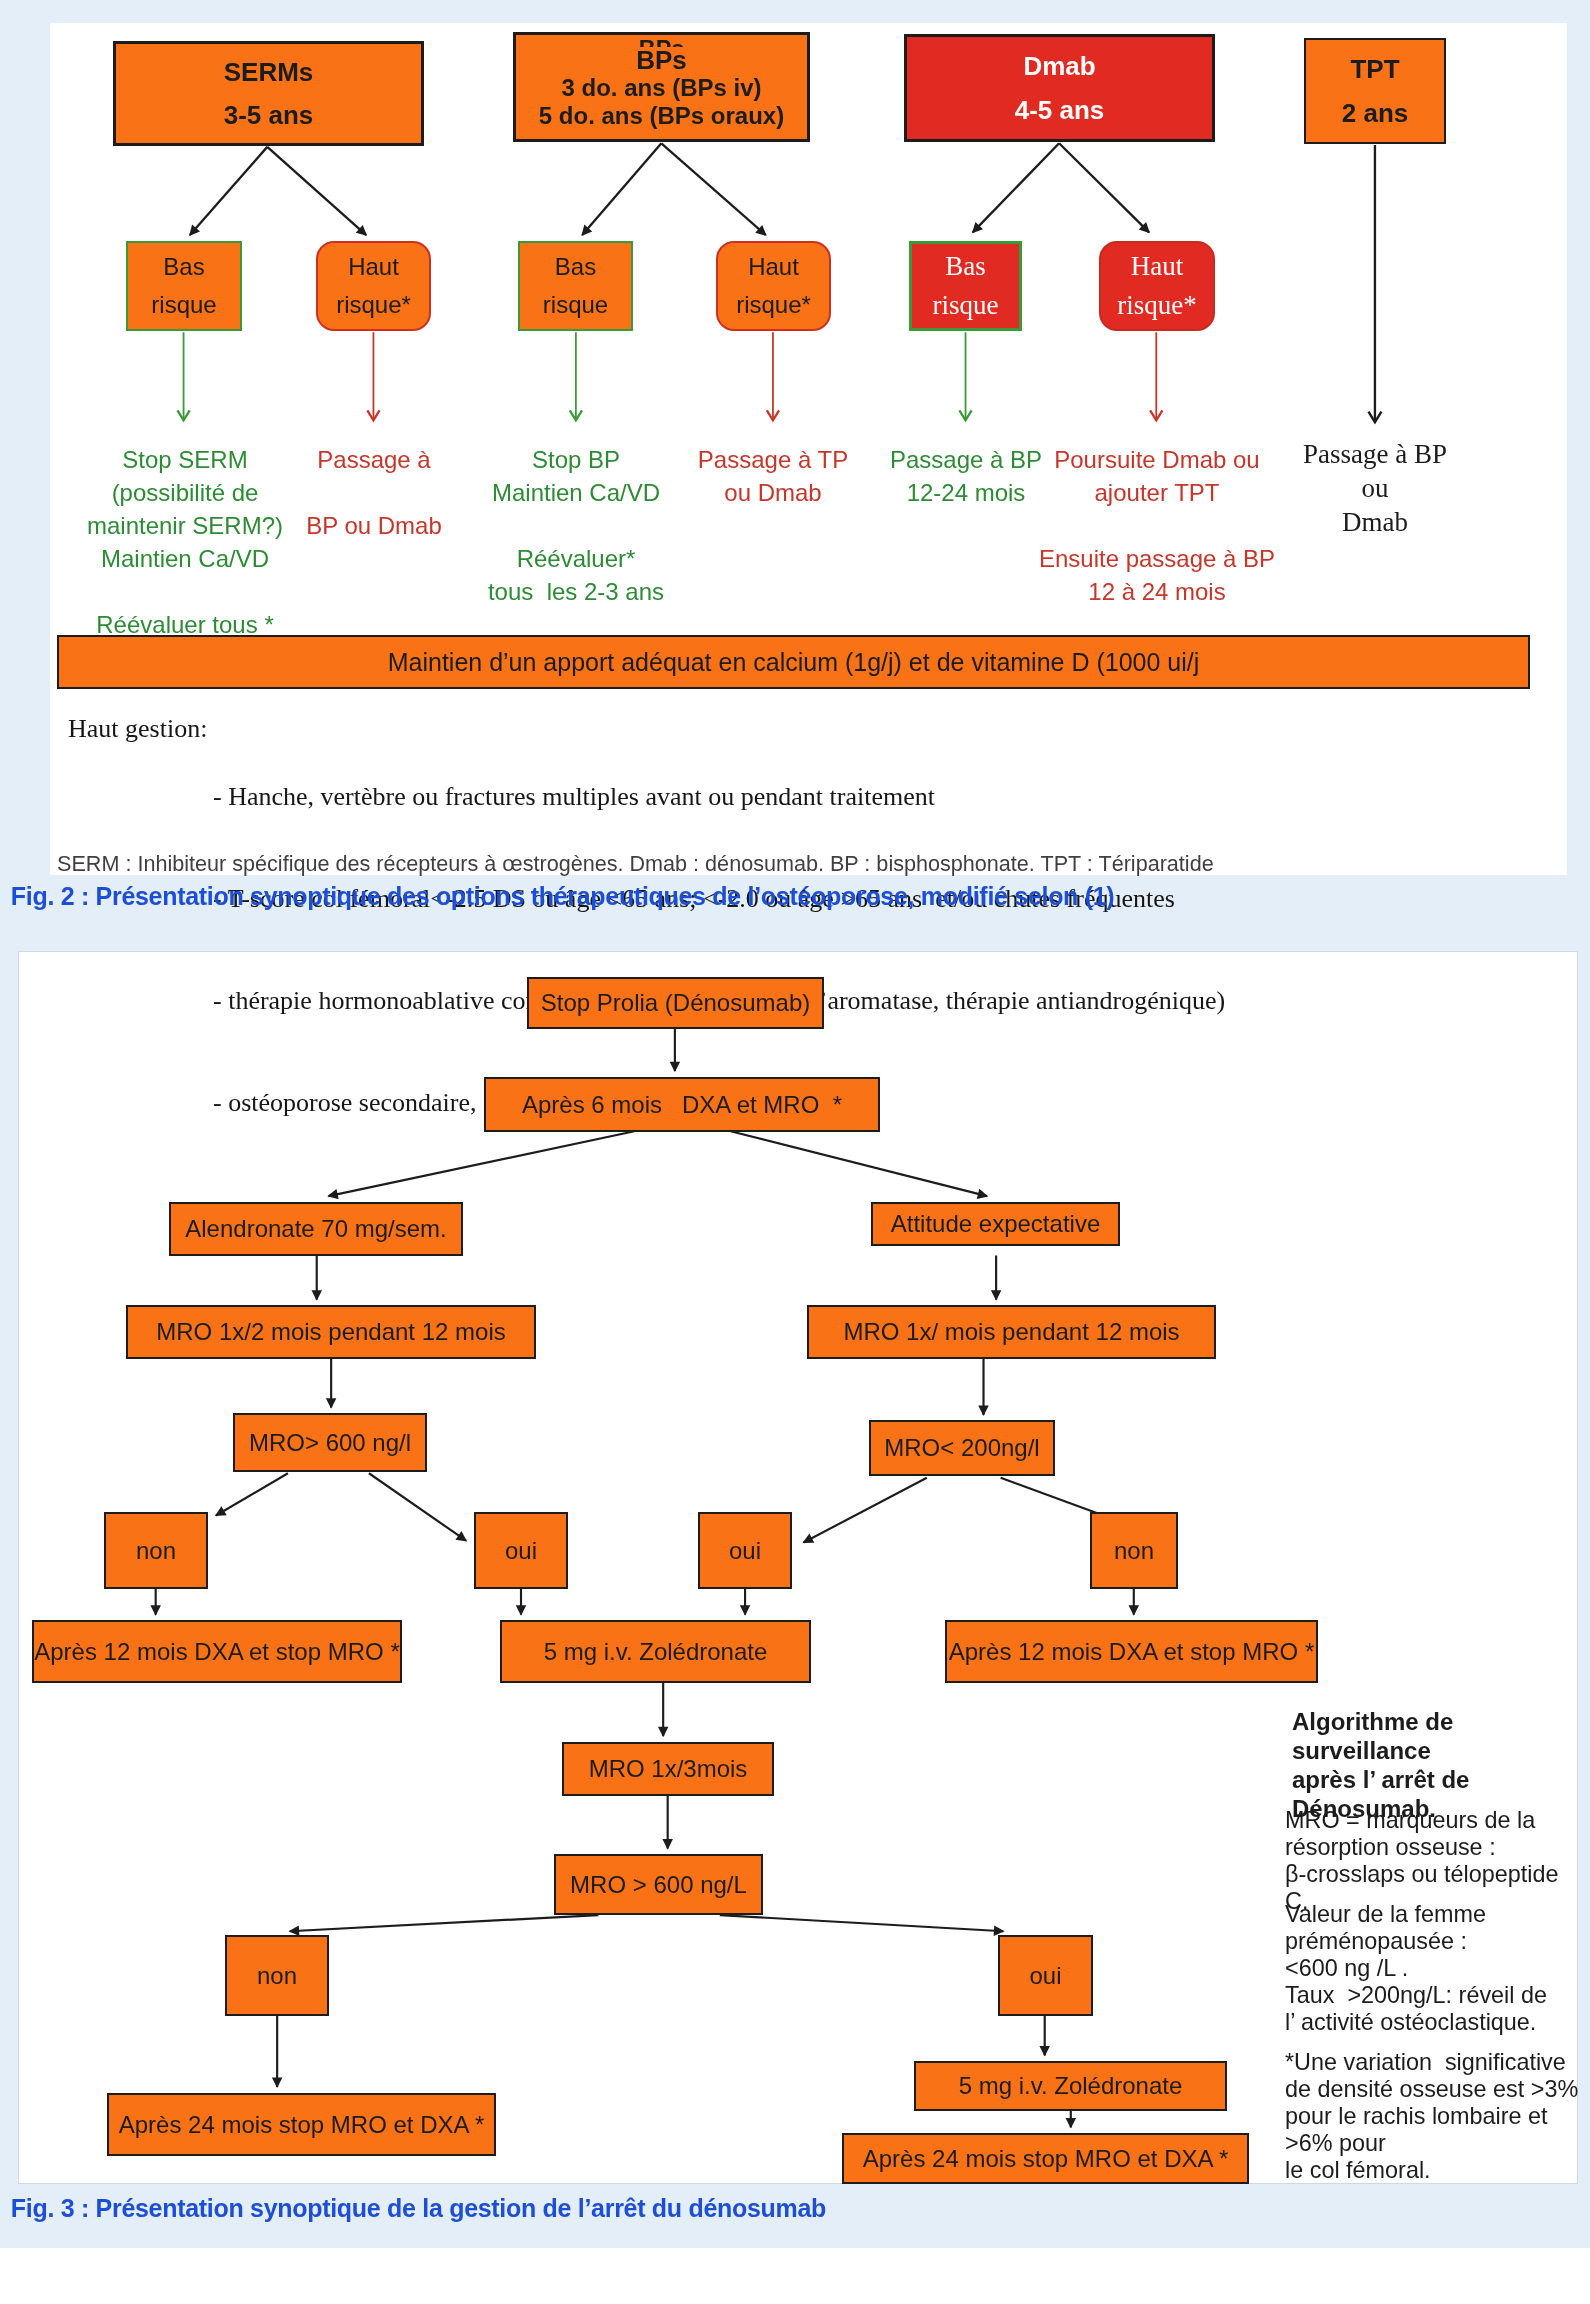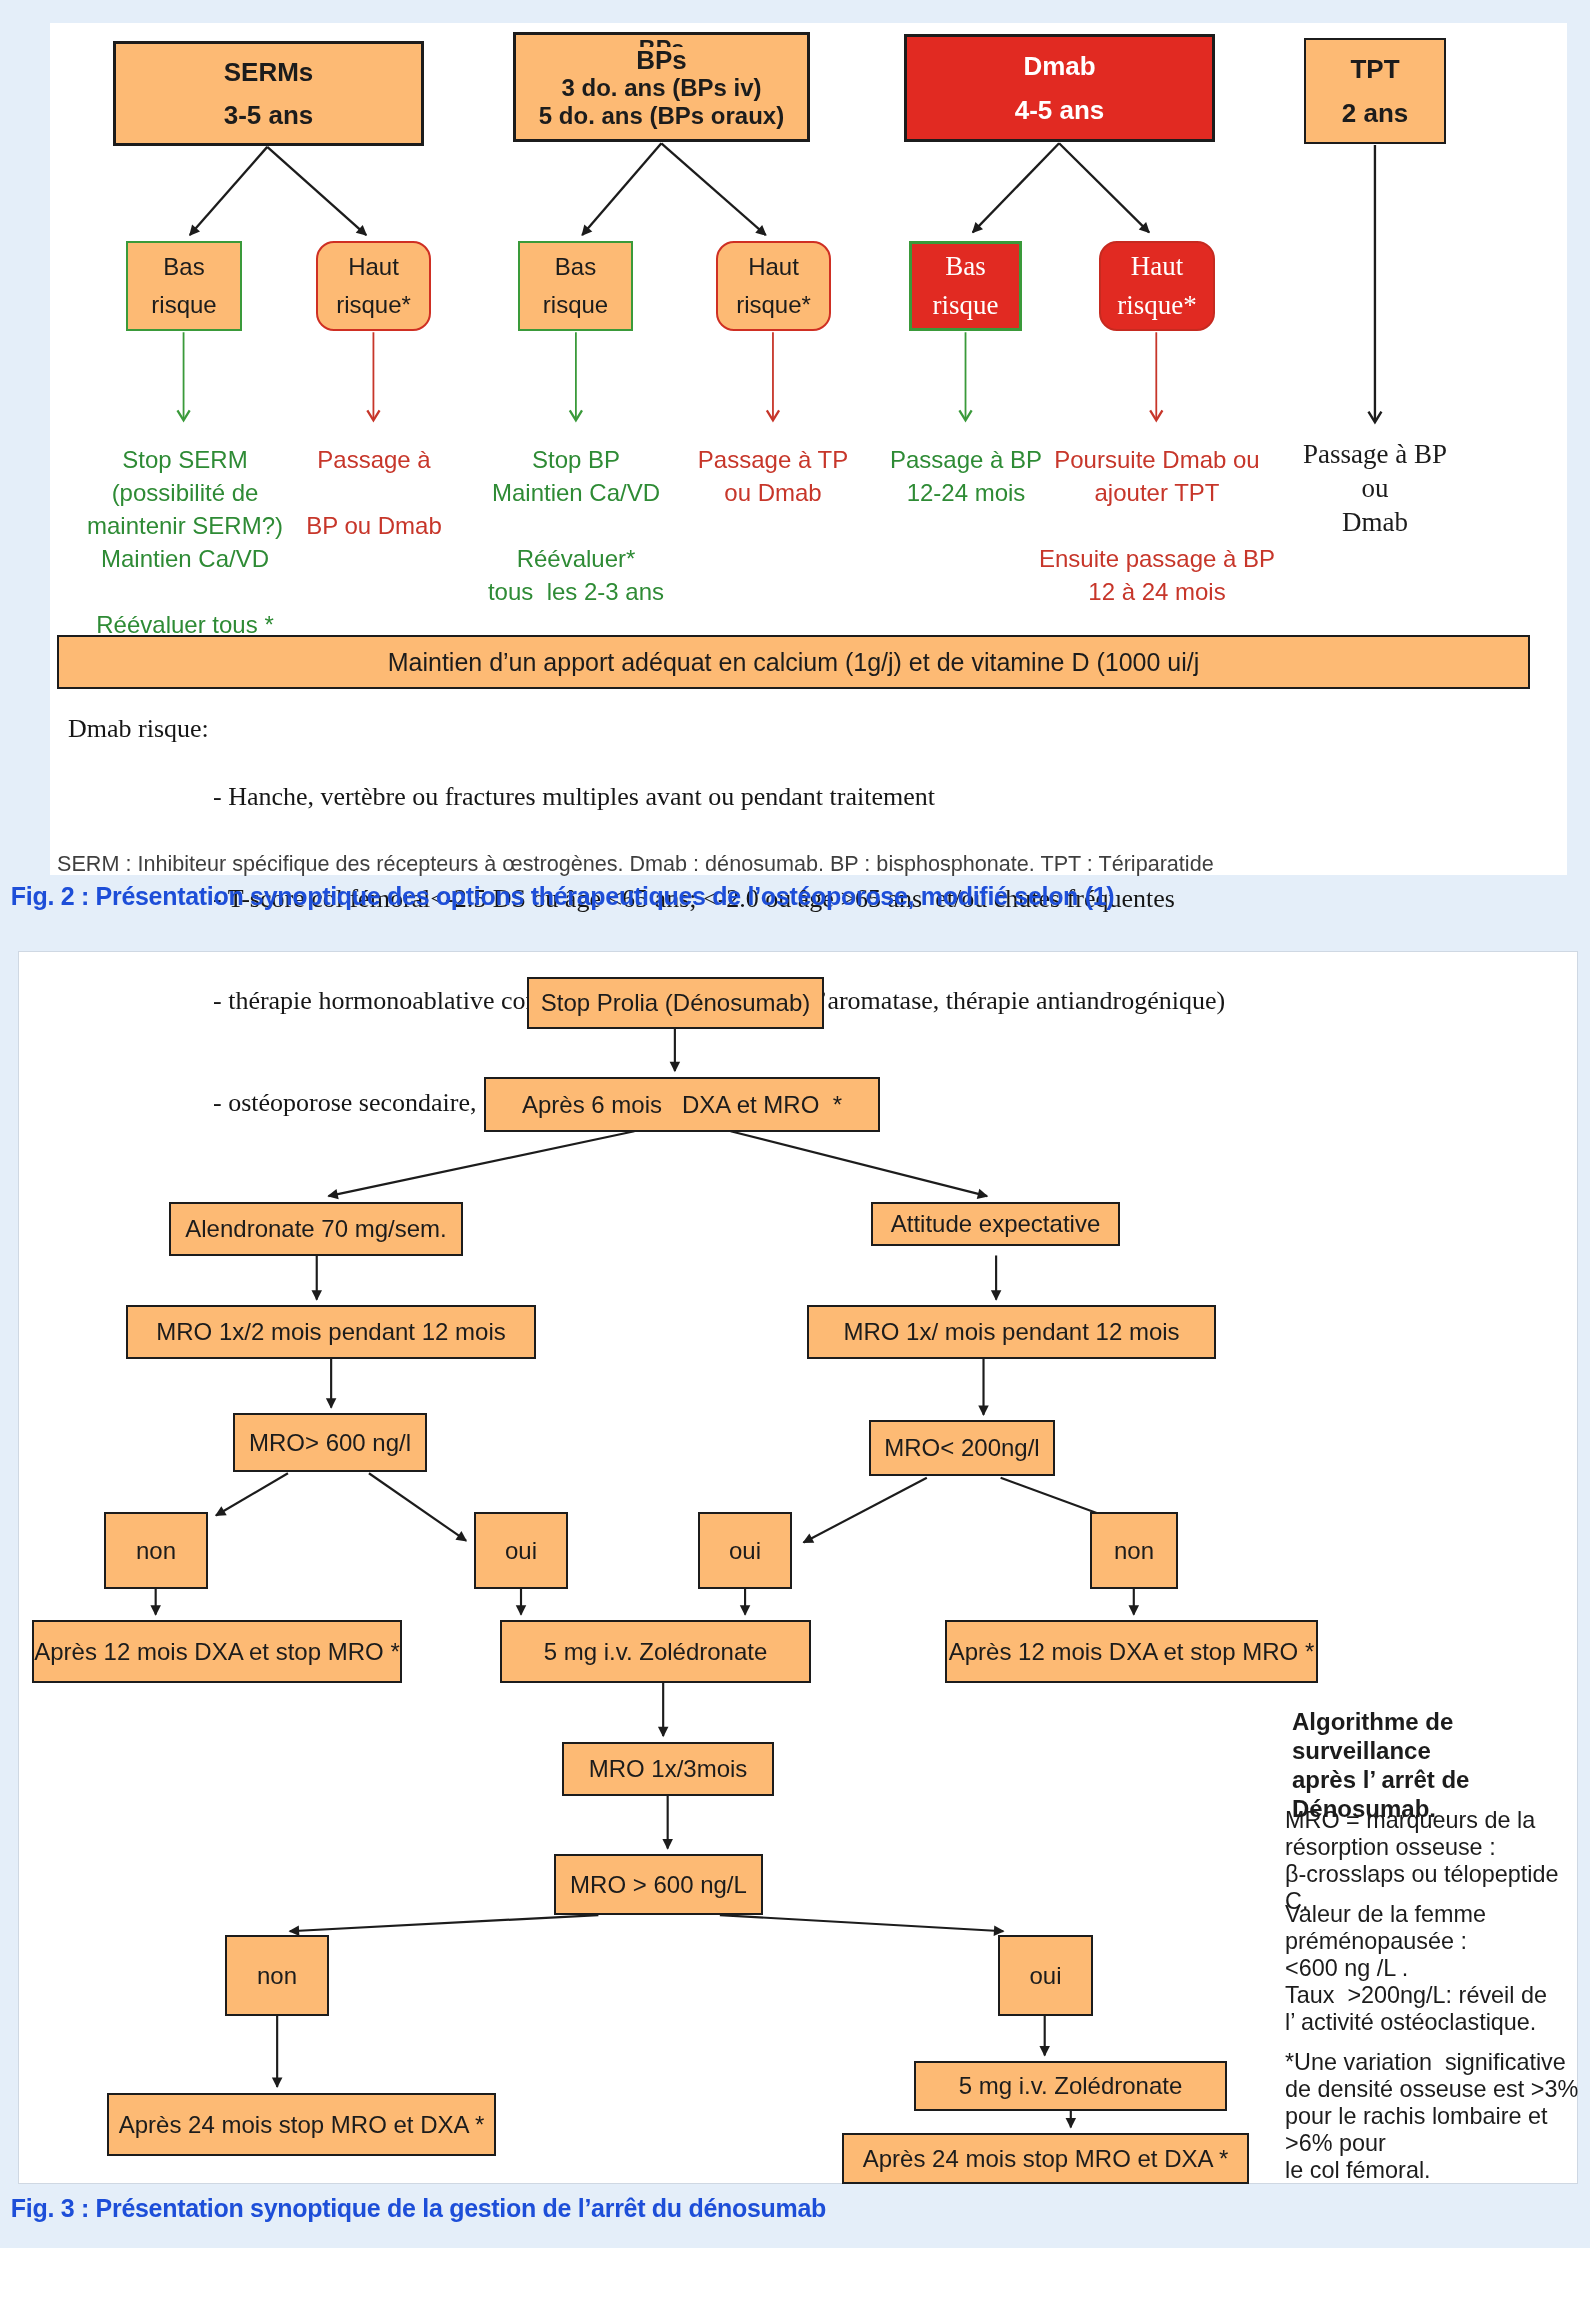--- a/index.html
+++ b/index.html
@@ -3,21 +3,21 @@
 <meta charset="utf-8">
 <style>
   html,body{margin:0;padding:0;}
   body{width:1590px;height:2304px;font-family:"Liberation Sans",sans-serif;background:#ffffff;}
   #canvas{position:relative;width:1590px;height:2304px;background:#ffffff;overflow:hidden;}
   #bluebg{position:absolute;left:0;top:0;width:1590px;height:2248px;background:#e4eef9;}
   .panel{position:absolute;background:#ffffff;}
   #fig2-panel{left:50px;top:22.5px;width:1517px;height:852px;}
   #fig3-panel{left:18px;top:951px;width:1560px;height:1233px;border:0.9px solid #cfd8e3;box-sizing:border-box;}
   #arrows{position:absolute;left:0;top:0;z-index:2;}
-  .box{position:absolute;z-index:3;background:#fdba74;border:2.7px solid #1c1c1c;display:flex;align-items:center;justify-content:center;text-align:center;box-sizing:border-box;color:#1c1c1c;}
+  .box{position:absolute;z-index:3;background:#f97316;border:2.7px solid #1c1c1c;display:flex;align-items:center;justify-content:center;text-align:center;box-sizing:border-box;color:#1c1c1c;}
   .top2{border-width:3.6px;flex-direction:column;justify-content:space-evenly;font-weight:bold;font-size:26px;line-height:28px;}
   .redfill{background:#e12a22;color:#ffffff;}
   .risk{flex-direction:column;justify-content:space-evenly;font-size:24px;}
   .risk.greenb{border-color:#3a9a3a;border-width:2.7px;}
   .risk.redb{border-color:#cf2f23;border-width:2.7px;border-radius:18px;}
   .risk.serif{font-family:"Liberation Serif",serif;font-size:27px;}
   .risk.redfill.greenb{border-width:3.6px;}
   .risk.redfill.redb{border-color:#c62a20;}
   .bpslines{font-weight:bold;font-size:24px;line-height:28px;}
   .bpstitle{font-weight:bold;font-size:26px;line-height:27px;}
@@ -173,21 +173,21 @@
 ajouter TPT
 
 Ensuite passage à BP
 12 à 24 mois</div>
   <div id="tpt-outcome" class="outcome serift" style="left:1267px;top:437px;width:216px;">Passage à BP
 ou
 Dmab</div>
 
   <div id="calcium-box" class="box">Maintien d’un apport adéquat en calcium (1g/j) et de vitamine D (1000 ui/j</div>
 
-  <div class="hr-label" style="left:68px;top:714px;">Dmab risque:</div>
+  <div class="hr-label" style="left:68px;top:714px;">Haut gestion:</div>
   <div class="hr-items">
     <div>- Hanche, vertèbre ou fractures multiples avant ou pendant traitement</div>
     <div>- T-score col fémoral&lt;-2.5 DS ou âge &lt;65 ans; &lt;-2.0 ou âge &gt;65 ans  et/ou chutes fréquentes</div>
     <div>- thérapie hormonoablative continue (p. ex inhibiteurs de l’aromatase, thérapie antiandrogénique)</div>
     <div>- ostéoporose secondaire, corticothérapie</div>
   </div>
   <div id="fig2-footnote">SERM : Inhibiteur spécifique des récepteurs à œstrogènes. Dmab : dénosumab. BP : bisphosphonate. TPT : Tériparatide</div>
   <div class="caption" style="left:10.8px;top:882px;">Fig. 2 : Présentation synoptique des options thérapeutiques de l’ostéoporose, modifié selon (1)</div>
 
   <div class="box node" style="left:527px;top:977px;width:297px;height:52px;">Stop Prolia (Dénosumab)</div>

